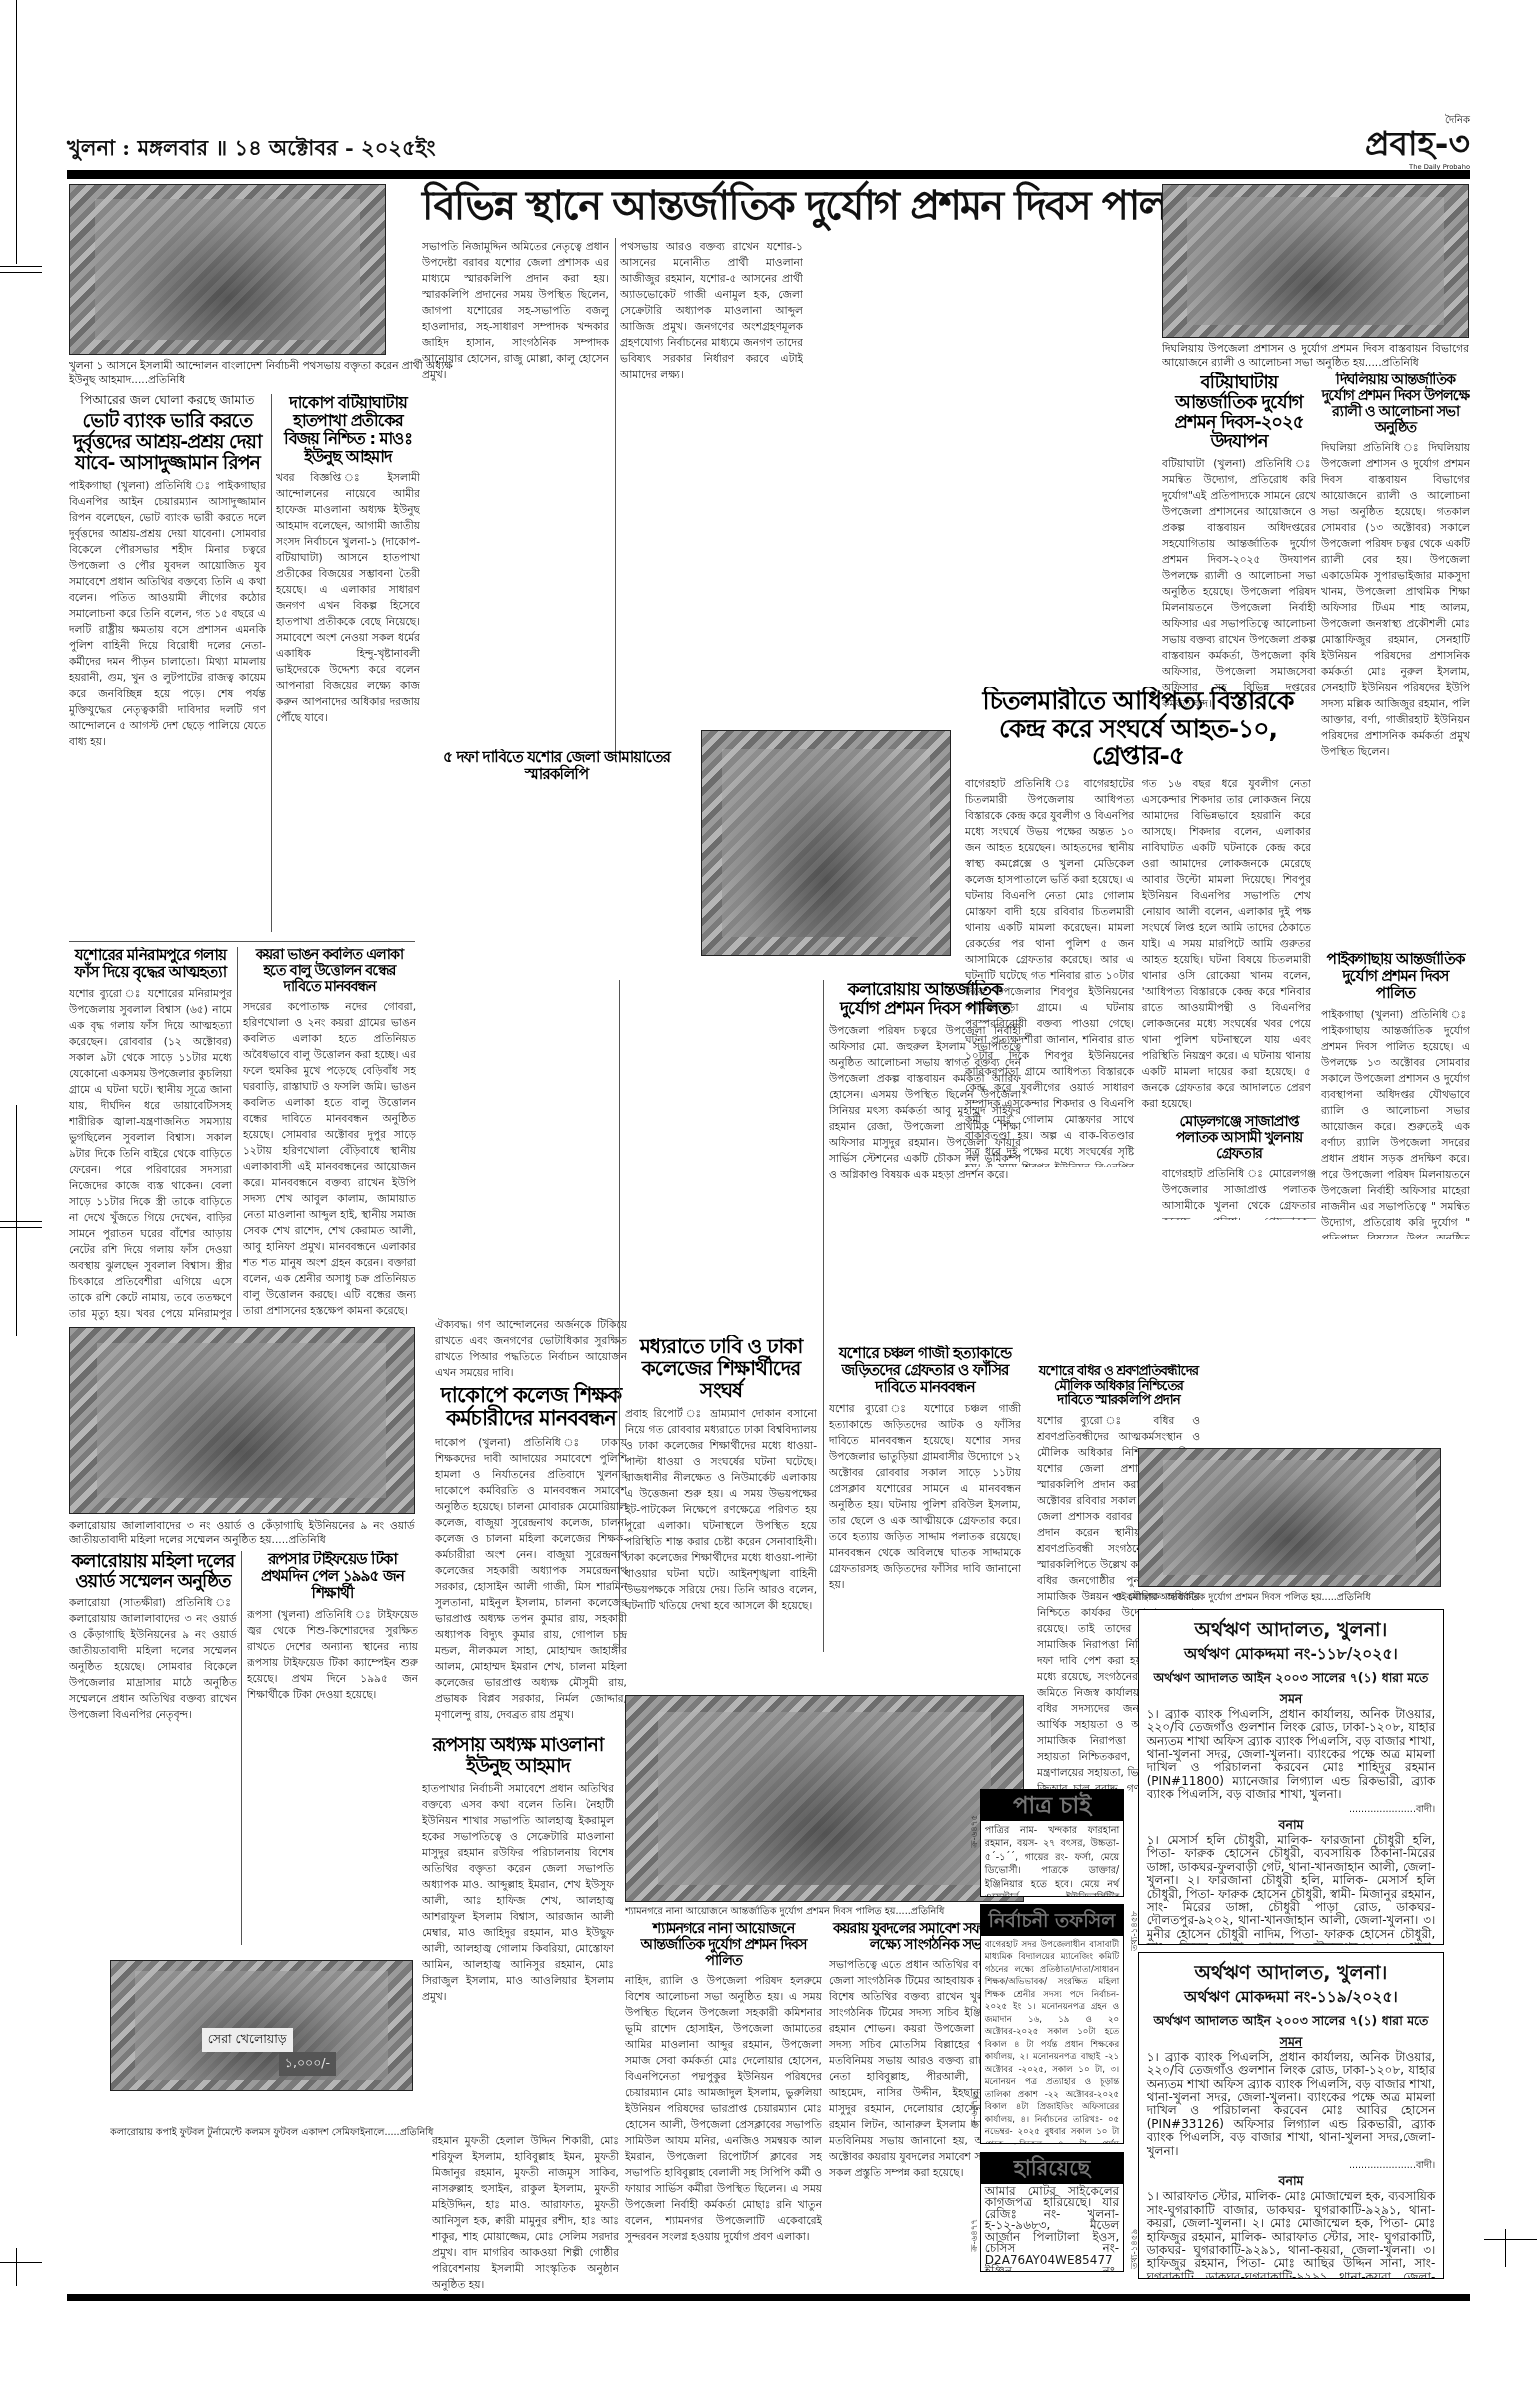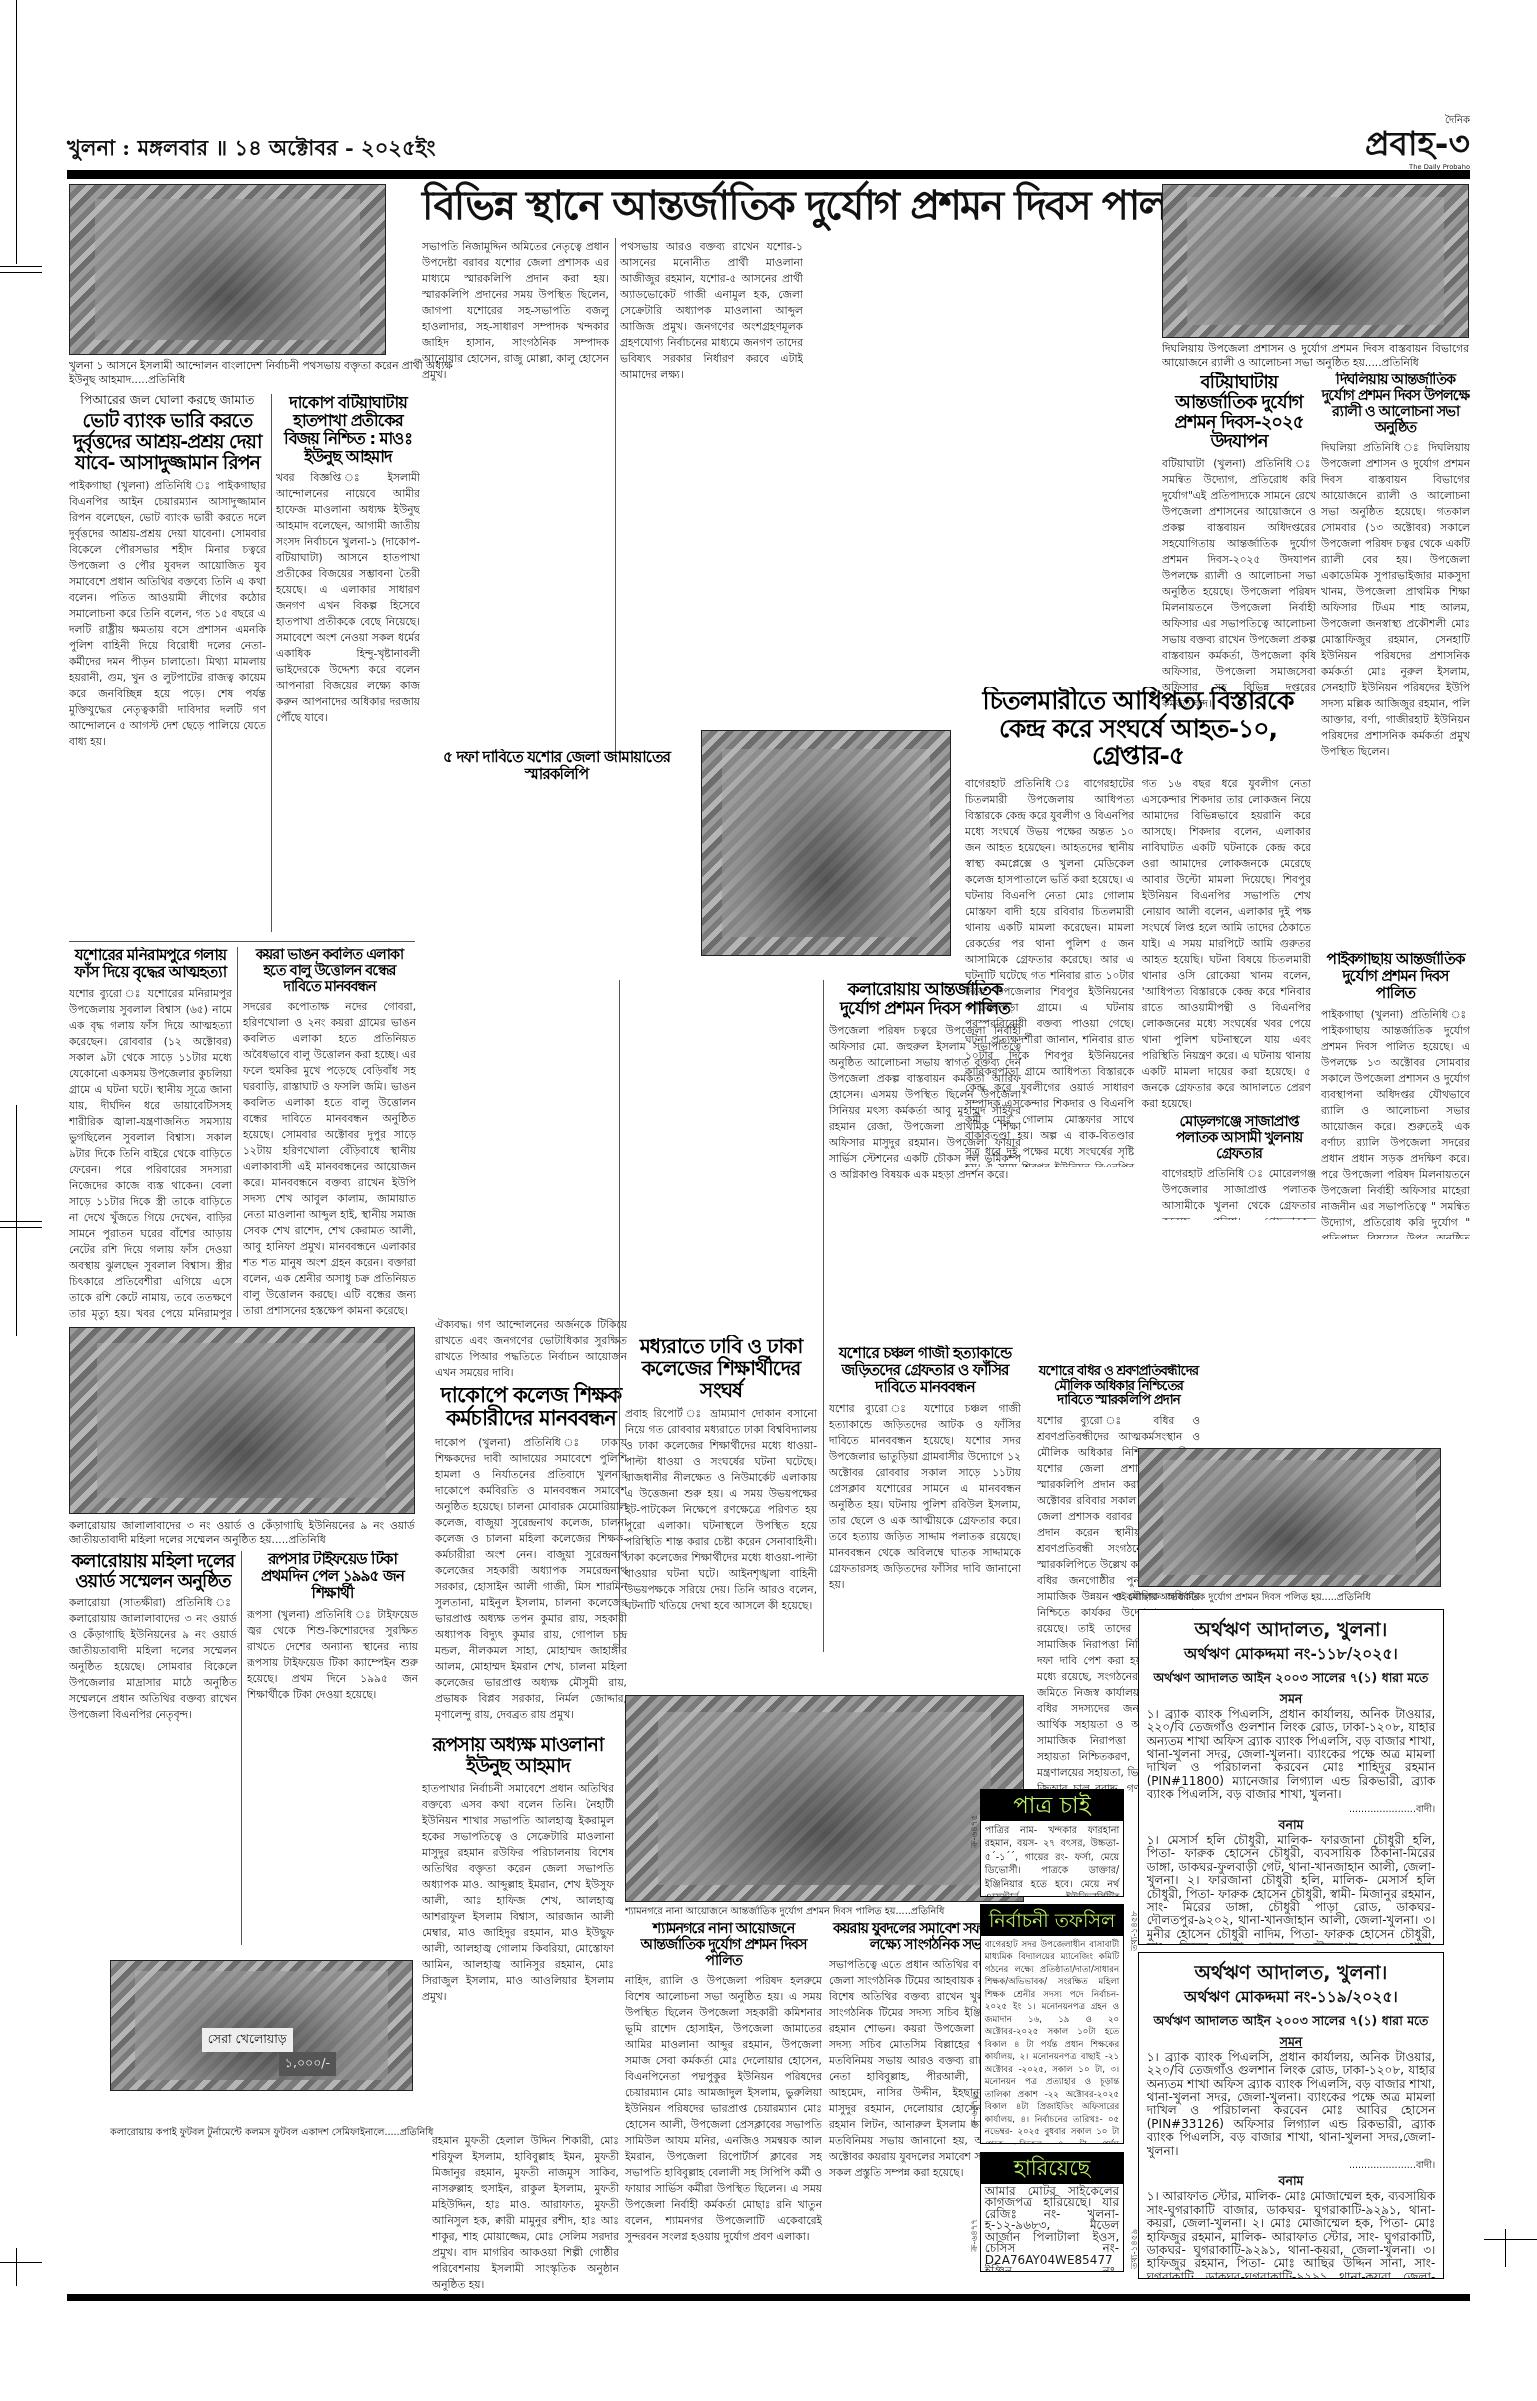--- a/index.html
+++ b/index.html
@@ -19,21 +19,21 @@
     background: repeating-linear-gradient(135deg, #9a9a9a 0 5.8px, #7b7b7b 5.8px 11.5px, #b5b5b5 11.5px 17.3px, #6d6d6d 17.3px 23px); }
   .photo .photo-inner { position: absolute; inset: 8%; background: radial-gradient(ellipse at 50% 70%, #444 0%, #8a8a8a 55%, rgba(200,200,200,0.4) 100%); opacity: 0.75; }
   .caption { font-size: 10.6px; line-height: 14.4px; color: #111; text-align: justify; }
   .headline { font-family: "DejaVu Sans", sans-serif; font-weight: bold; color: #000; line-height: 1.1; text-align: center; letter-spacing: -1px; }
   .kicker { font-size: 12.5px; text-align: center; line-height: 17.3px; }
   .body-text { font-size: 10.6px; line-height: 16px; text-align: justify; color: #1a1a1a; }
   .col-rule { position: absolute; width: 1px; background: #555; }
   .h-rule { position: absolute; height: 1px; background: #555; }
   .main-headline { position: absolute; left: 355px; top: 61px; width: 648px; height: 58px; font-size: 40px; font-weight: bold; letter-spacing: -1.9px; white-space: nowrap; line-height: 58px; text-align: center; }
   .ad-box { position: absolute; border: 1.9px solid #000; background: #fff; overflow: hidden; }
-  .ad-title { background: #000; color: #bef264; font-weight: normal; text-align: center; }
+  .ad-title { background: #000; color: #737373; font-weight: bold; text-align: center; }
   .notice { position: absolute; border: 1.9px solid #000; background: #fff; padding: 5.8px 7.7px; overflow: hidden; }
   .notice .n-title { font-size: 19px; font-weight: bold; text-align: center; line-height: 27px; }
   .notice .n-case { font-size: 15.4px; font-weight: bold; text-align: center; line-height: 23px; }
   .notice .n-law { font-size: 15.4px; font-weight: bold; text-align: center; line-height: 23px; }
   .notice .n-summon { font-size: 12.5px; font-weight: bold; text-align: center; line-height: 19px; }
   .notice .n-text { font-size: 12px; line-height: 13.4px; text-align: justify; }
   .notice .n-right { font-size: 9.6px; text-align: right; line-height: 13.4px; }
   .side-code { position: absolute; font-size: 8.6px; writing-mode: vertical-rl; transform: rotate(180deg); color: #333; }
 </style>
 </head>

